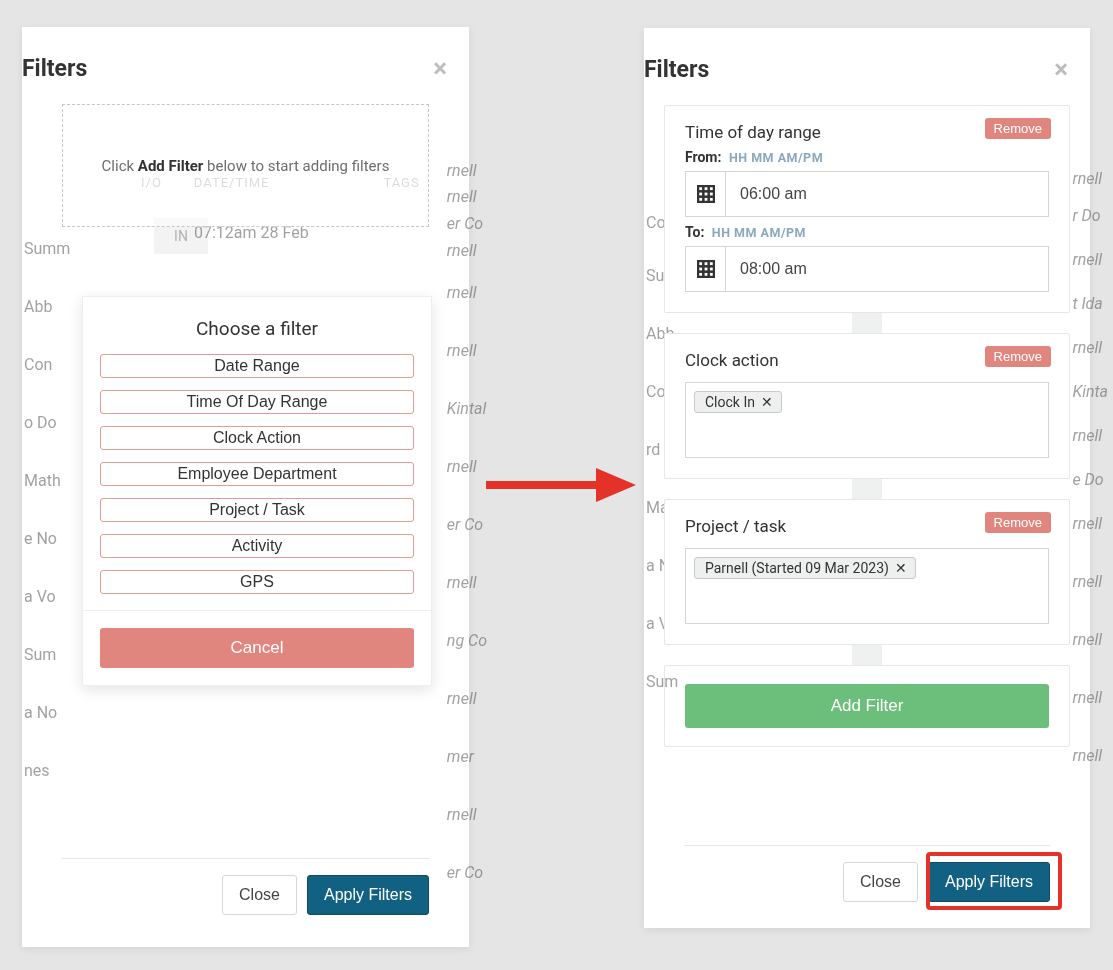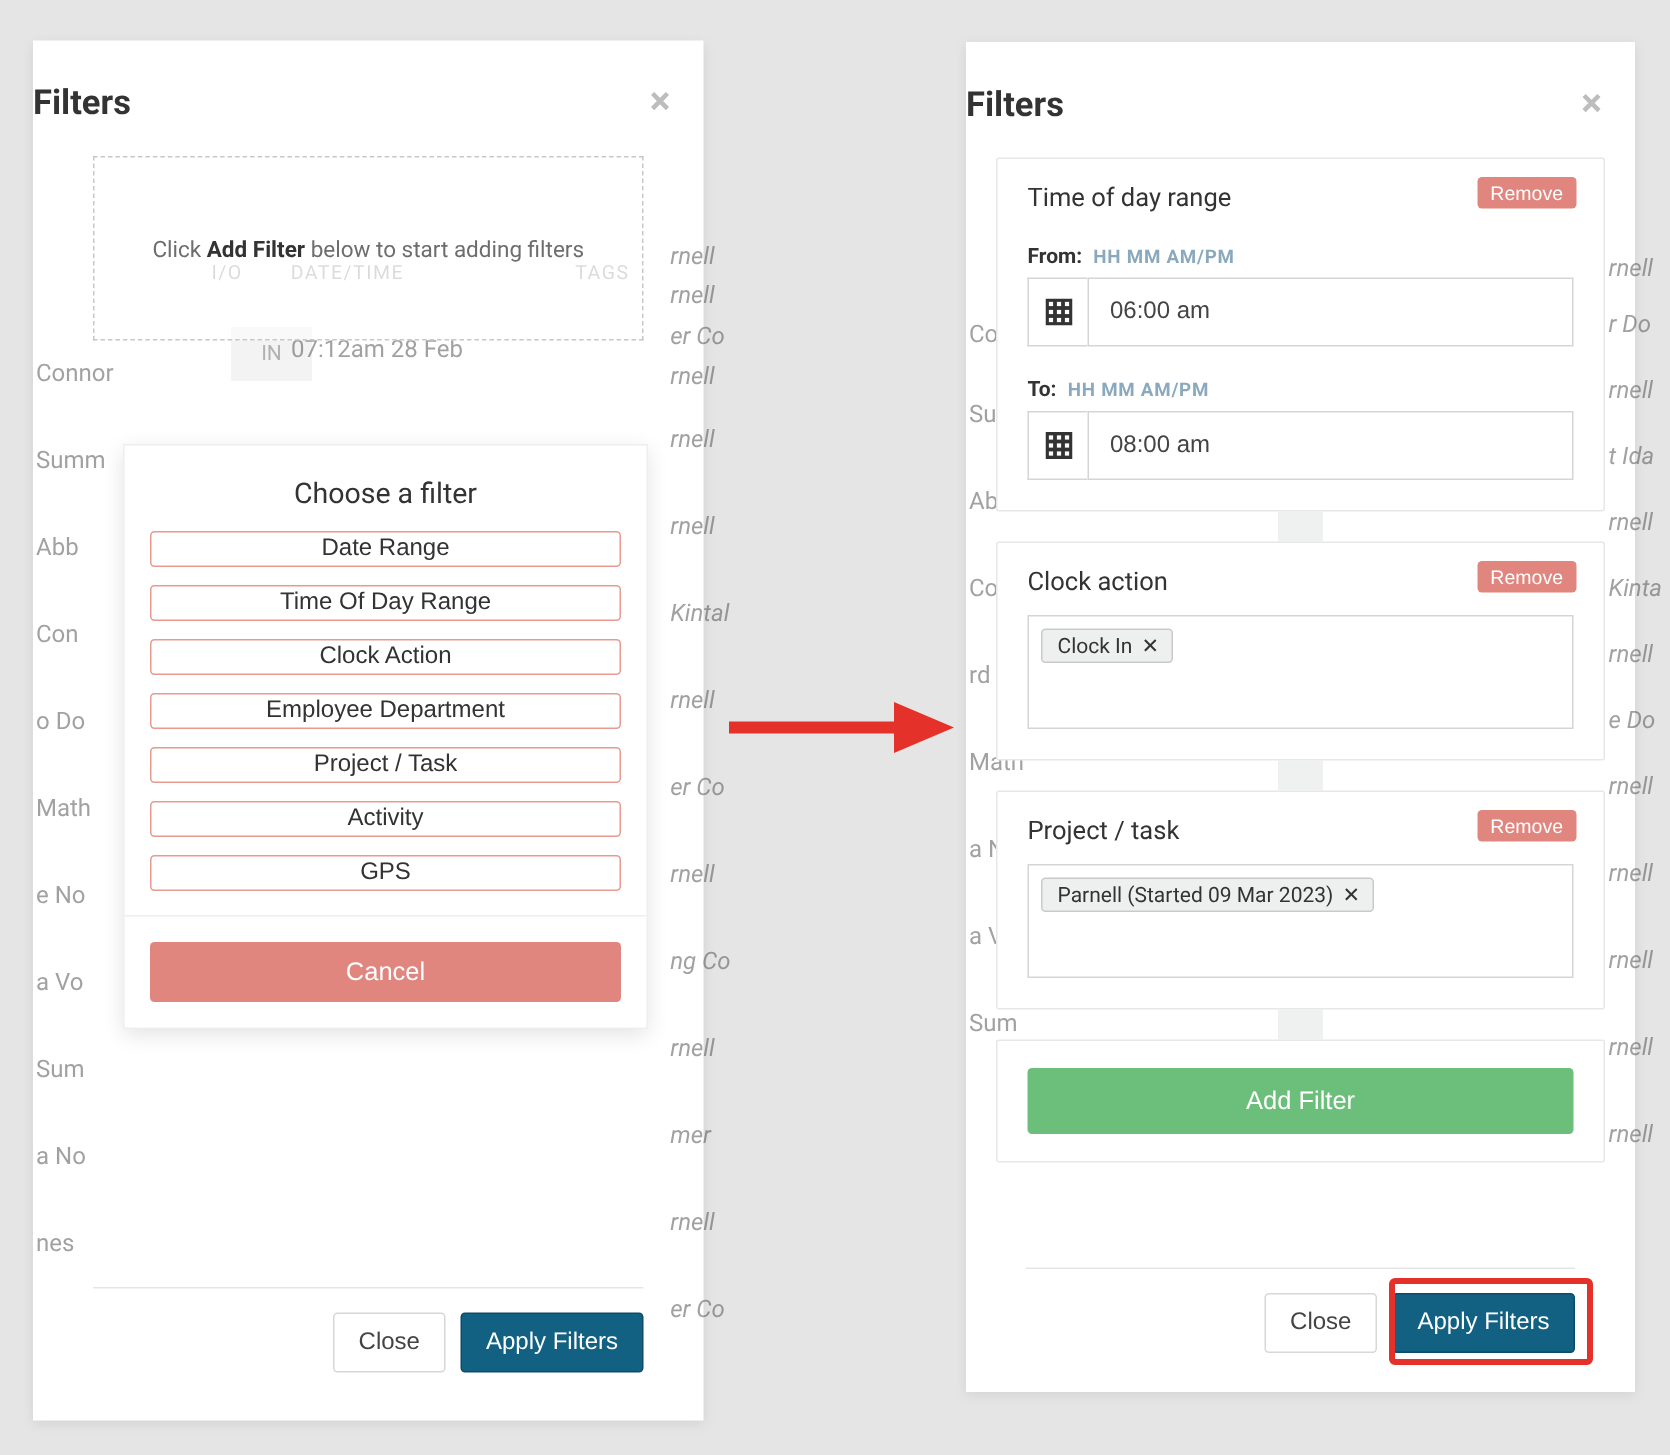--- a/index.html
+++ b/index.html
@@ -200,21 +200,21 @@
     border-radius:3px;
     font-size:13px;
     padding:3px 9px;
     cursor:pointer;
   }
 
   .field-label{
     font-size:14px;
     font-weight:700;
     color:#333;
-    margin-top:21px;
+    margin-top:7px;
   }
   .field-hint{
     font-size:12.5px;
     font-weight:700;
     color:#8aa9bd;
     letter-spacing:.5px;
     margin-left:4px;
   }
   .input-row{
     display:flex;
@@ -342,21 +342,20 @@
 
   <div class="ghost-col">
     <div class="ghost-head">
       <span>I/O</span>
       <span>DATE/TIME</span>
       <span style="margin-left:82px">TAGS</span>
     </div>
     <div class="ghost-pill">IN</div>
     <div class="ghost-dt">07:12am 28 Feb</div>
     <div style="height:62px"></div>
-    <div class="ghost-row">Connor</div>
     <div class="ghost-row">Summ</div>
     <div class="ghost-row">Abb</div>
     <div class="ghost-row">Con</div>
     <div class="ghost-row">o Do</div>
     <div class="ghost-row">Math</div>
     <div class="ghost-row">e No</div>
     <div class="ghost-row">a Vo</div>
     <div class="ghost-row">Sum</div>
     <div class="ghost-row">a No</div>
     <div class="ghost-row">nes</div>

